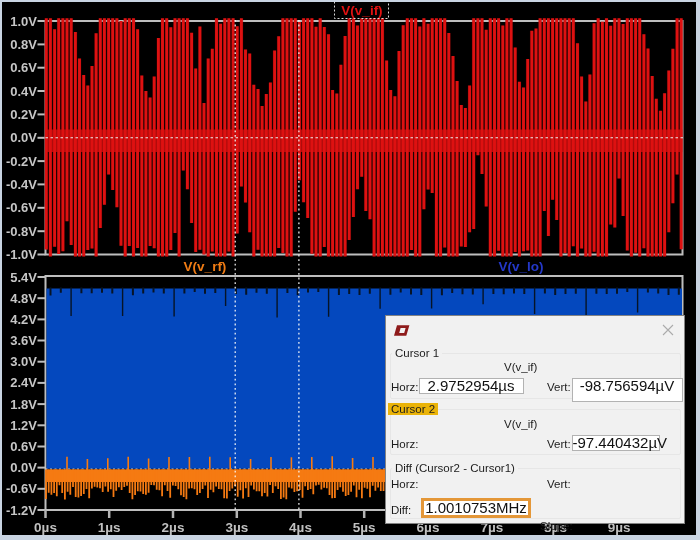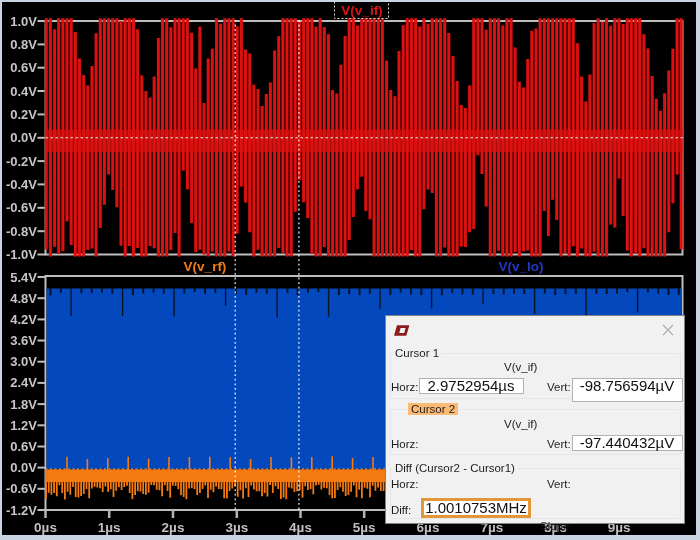--- a/index.html
+++ b/index.html
@@ -111,25 +111,25 @@
 </svg>
 <div class="grp" style="left:4px;top:37px;width:291px;height:46px"></div>
 <div class="grp" style="left:4px;top:93px;width:291px;height:46px"></div>
 <div class="grp" style="left:4px;top:152px;width:291px;height:51px"></div>
 <div class="lbl" style="left:6px;top:31px;background:#f1f1f1;padding:0 3px">Cursor 1</div>
 <div class="lbl" style="left:118px;top:45px">V(v_if)</div>
 <div class="lbl" style="left:5px;top:65px">Horz:</div>
 <div class="box" style="left:32.5px;top:62px;width:105px;height:16px">2.9752954µs</div>
 <div class="lbl" style="left:161px;top:65px">Vert:</div>
 <div class="box" style="left:185.5px;top:62px;width:111px;height:24px">-98.756594µV</div>
-<div class="lbl" style="left:22px;top:87px;background:#fdba74;padding:0 3px">Cursor 2</div>
+<div class="lbl" style="left:2px;top:87px;background:#eab308;padding:0 3px">Cursor 2</div>
 <div class="lbl" style="left:118px;top:102px">V(v_if)</div>
 <div class="lbl" style="left:5px;top:122px">Horz:</div>
 <div class="lbl" style="left:161px;top:122px">Vert:</div>
-<div class="box" style="left:185.5px;top:119px;width:111px;height:16px">-97.440432µV</div>
+<div class="box" style="left:185.5px;top:119px;width:88px;height:16px">-97.440432µV</div>
 <div class="lbl" style="left:6px;top:146px;background:#f1f1f1;padding:0 3px">Diff (Cursor2 - Cursor1)</div>
 <div class="lbl" style="left:5px;top:162px">Horz:</div>
 <div class="lbl" style="left:161px;top:162px">Vert:</div>
 <div class="lbl" style="left:5px;top:188px">Diff:</div>
 <div class="box" style="left:38px;top:185px;width:104px;height:14px;border:none;outline:3px solid #e49738">1.0010753MHz</div>
 <div class="lbl" style="left:154px;top:204px">Slope:</div>
 </div>
 </div>
 
 </body></html>

